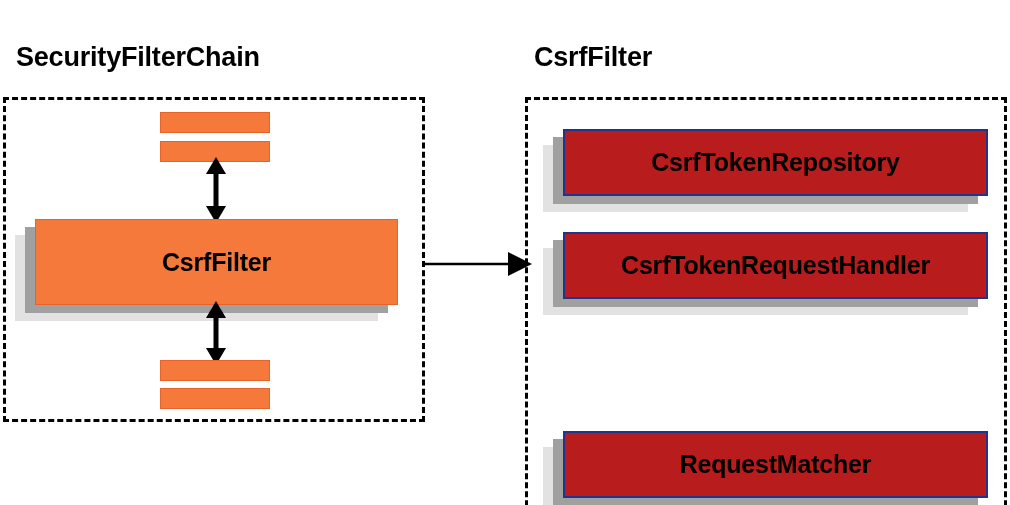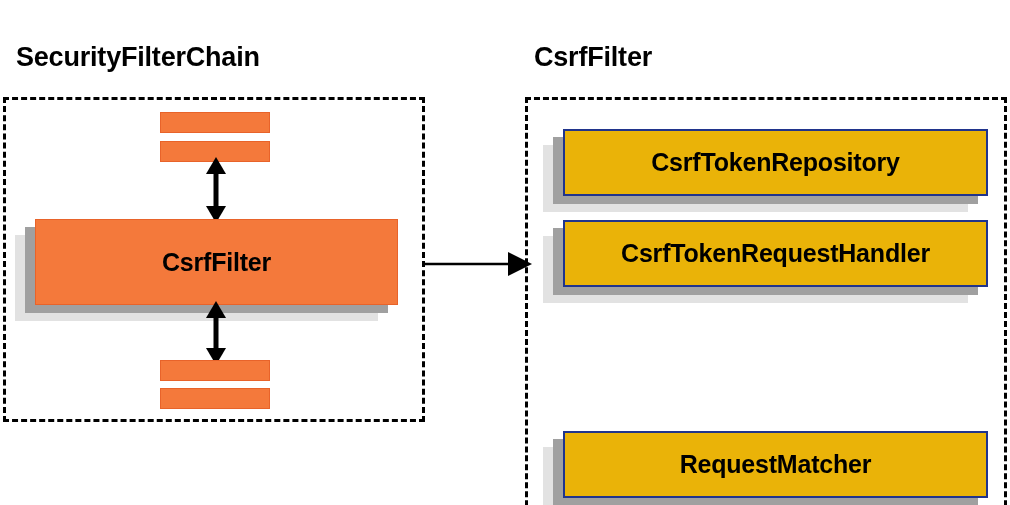--- a/index.html
+++ b/index.html
@@ -89,21 +89,21 @@
     letter-spacing: -0.2px;
   }
 
   
   .stack.orange .face {
     background: #f4793b;
     border: 1px solid #e8632a;
   }
   
   .stack.blue .face {
-    background: #eab308;
+    background: #b91c1c;
     border: 2px solid #20348c;
   }
 
   
   #box-csrffilter-orange {
     left: 35px; top: 183px;
     width: 363px; height: 86px;
   }
 
   
@@ -113,21 +113,21 @@
     border: 1px solid #e8632a;
     box-sizing: border-box;
   }
   #filter-bar-above-1 { left: 160px; top: 76px;  width: 110px; height: 21px; }
   #filter-bar-above-2 { left: 160px; top: 105px; width: 110px; height: 21px; }
   #filter-bar-below-1 { left: 160px; top: 324px; width: 110px; height: 21px; }
   #filter-bar-below-2 { left: 160px; top: 352px; width: 110px; height: 21px; }
 
   
   #box-csrftokenrepository    { left: 563px; top: 93px;  width: 425px; height: 67px; }
-  #box-csrftokenrequesthandler{ left: 563px; top: 184px; width: 425px; height: 67px; text-align: center; }
+  #box-csrftokenrequesthandler{ left: 563px; top: 196px; width: 425px; height: 67px; text-align: center; }
   #box-accessdeniedhandler    { left: 563px; top: 294px; width: 425px; height: 67px; }
   #box-requestmatcher         { left: 563px; top: 395px; width: 425px; height: 67px; }
 
   
   .arrow-svg {
     position: absolute;
     overflow: visible;
   }
   #arrow-up-down-top    { left: 196px; top: 120px; width: 40px;  height: 68px; }
   #arrow-up-down-bottom { left: 196px; top: 264px; width: 40px;  height: 66px; }

